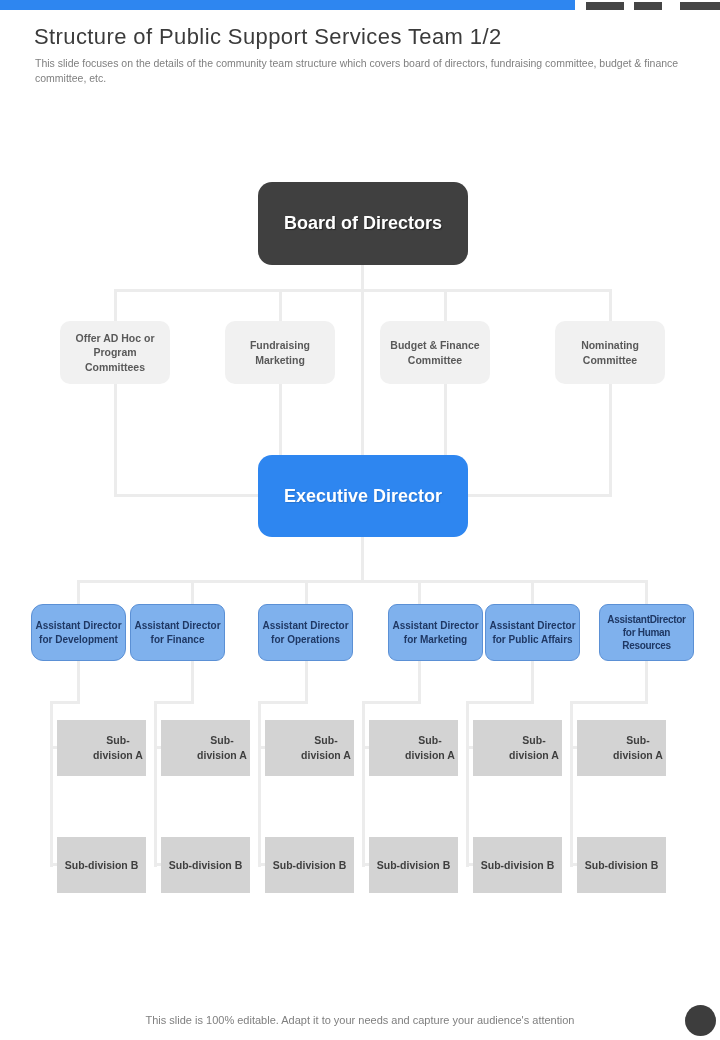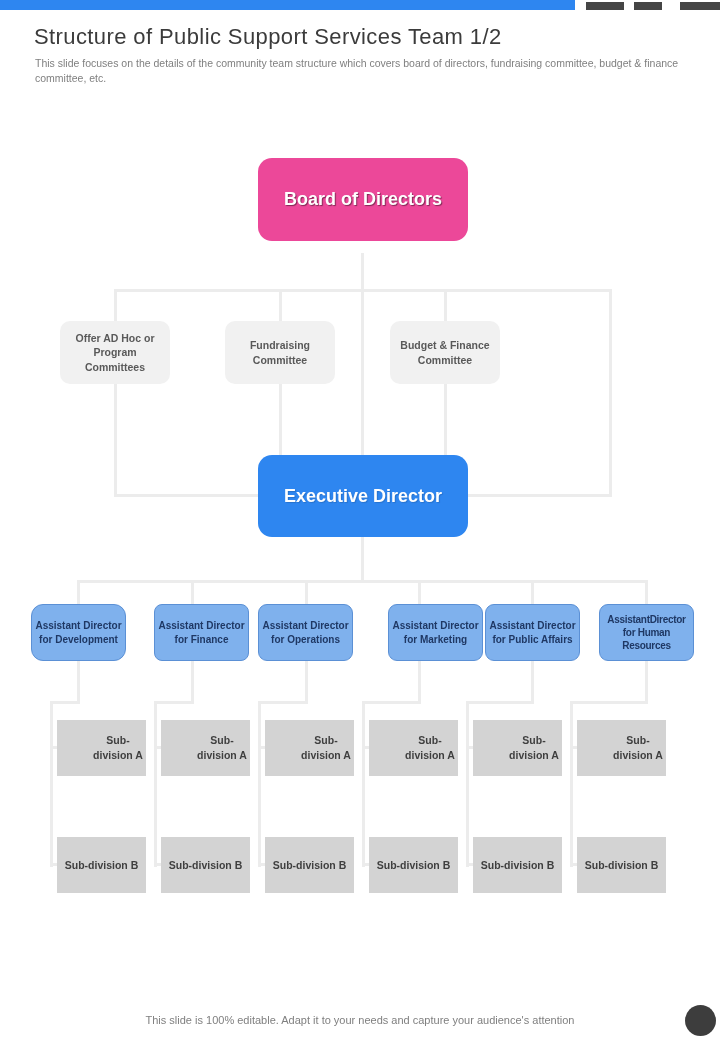--- a/index.html
+++ b/index.html
@@ -19,33 +19,33 @@
            color:#3b3b3b; letter-spacing:0.4px; white-space:nowrap; }
   .subtitle { position:absolute; left:35px; top:56px; width:655px; font-size:10.5px;
               line-height:1.4; color:#7f7f7f; }
 
   
   .cl { position:absolute; background:#ececec; }
 
   
   .node { position:absolute; display:flex; align-items:center; justify-content:center;
           text-align:center; }
-  .board { left:258px; top:158px; width:210px; height:83px; background:#ec4899;
+  .board { left:258px; top:182px; width:210px; height:83px; background:#404040;
            border-radius:14px; color:#fff; font-size:18px; font-weight:bold;
            text-shadow:1px 1px 1px rgba(0,0,0,.45); }
   .exec  { left:258px; top:455px; width:210px; height:82px; background:#2e86f0;
            border-radius:14px; color:#fff; font-size:18px; font-weight:bold;
            text-shadow:1px 1px 1px rgba(0,0,0,.15); }
   .committee { top:321px; width:110px; height:63px; background:#f1f1f1; border-radius:10px;
                color:#595959; font-size:10.5px; font-weight:bold; line-height:1.35; padding:4px; }
-  .com1 { left:60px; } .com2 { left:225px; } .com3 { left:390px; } .com4 { left:555px; }
+  .com1 { left:60px; } .com2 { left:225px; } .com3 { left:380px; } .com4 { left:555px; }
   .assistant { top:604px; width:95px; height:57px; background:#7fb1ed; border:1px solid #5b90d5;
                border-radius:9px; color:#1f3864; font-size:10px; font-weight:bold;
                line-height:1.32; padding:2px; }
-  .as1 { left:31px;border-radius:12px; } .as2 { left:154px;border-radius:8px; } .as3 { left:258px; }
+  .as1 { left:31px;border-radius:12px; } .as2 { left:130px; } .as3 { left:258px; }
   .as4 { left:388px; } .as5 { left:485px; } .as6 { left:599px; letter-spacing:-0.3px;text-align:center; }
   .subdiv { width:89px; height:56px; background:#d3d3d3; color:#3f3f3f;
             font-size:10.5px; font-weight:bold; line-height:1.4; }
   .rowA { top:720px;padding-left:33px; } .rowB { top:837px; }
   .sc1 { left:57px; } .sc2 { left:161px; } .sc3 { left:265px; }
   .sc4 { left:369px; } .sc5 { left:473px; } .sc6 { left:577px; }
 
   
   .footer { position:absolute; left:0; top:1014px; width:720px; text-align:center;
             font-size:11px; color:#7f7f7f; }
@@ -114,22 +114,23 @@
 
   <div class="cl" style="left:645px; top:661px; width:3px; height:43px;"></div>
   <div class="cl" style="left:570px; top:701px; width:78px; height:3px;"></div>
   <div class="cl" style="left:570px; top:701px; width:3px; height:166px;"></div>
   <div class="cl" style="left:570px; top:746px; width:10px; height:3px;"></div>
   <div class="cl" style="left:570px; top:863px; width:10px; height:3px;"></div>
 
   <div class="node board">Board of Directors</div>
 
   <div class="node committee com1">Offer AD Hoc or Program Committees</div>
-  <div class="node committee com2">Fundraising Committee</div>
+  <div class="node committee com2">Fundraising Marketing</div>
   <div class="node committee com3">Budget &amp; Finance Committee</div>
+  <div class="node committee com4">Nominating Committee</div>
 
   <div class="node exec">Executive Director</div>
 
   <div class="node assistant as1">Assistant Director for Development</div>
   <div class="node assistant as2">Assistant Director for Finance</div>
   <div class="node assistant as3">Assistant Director for Operations</div>
   <div class="node assistant as4">Assistant Director for Marketing</div>
   <div class="node assistant as5">Assistant Director for Public Affairs</div>
   <div class="node assistant as6">AssistantDirector for Human Resources</div>
 

